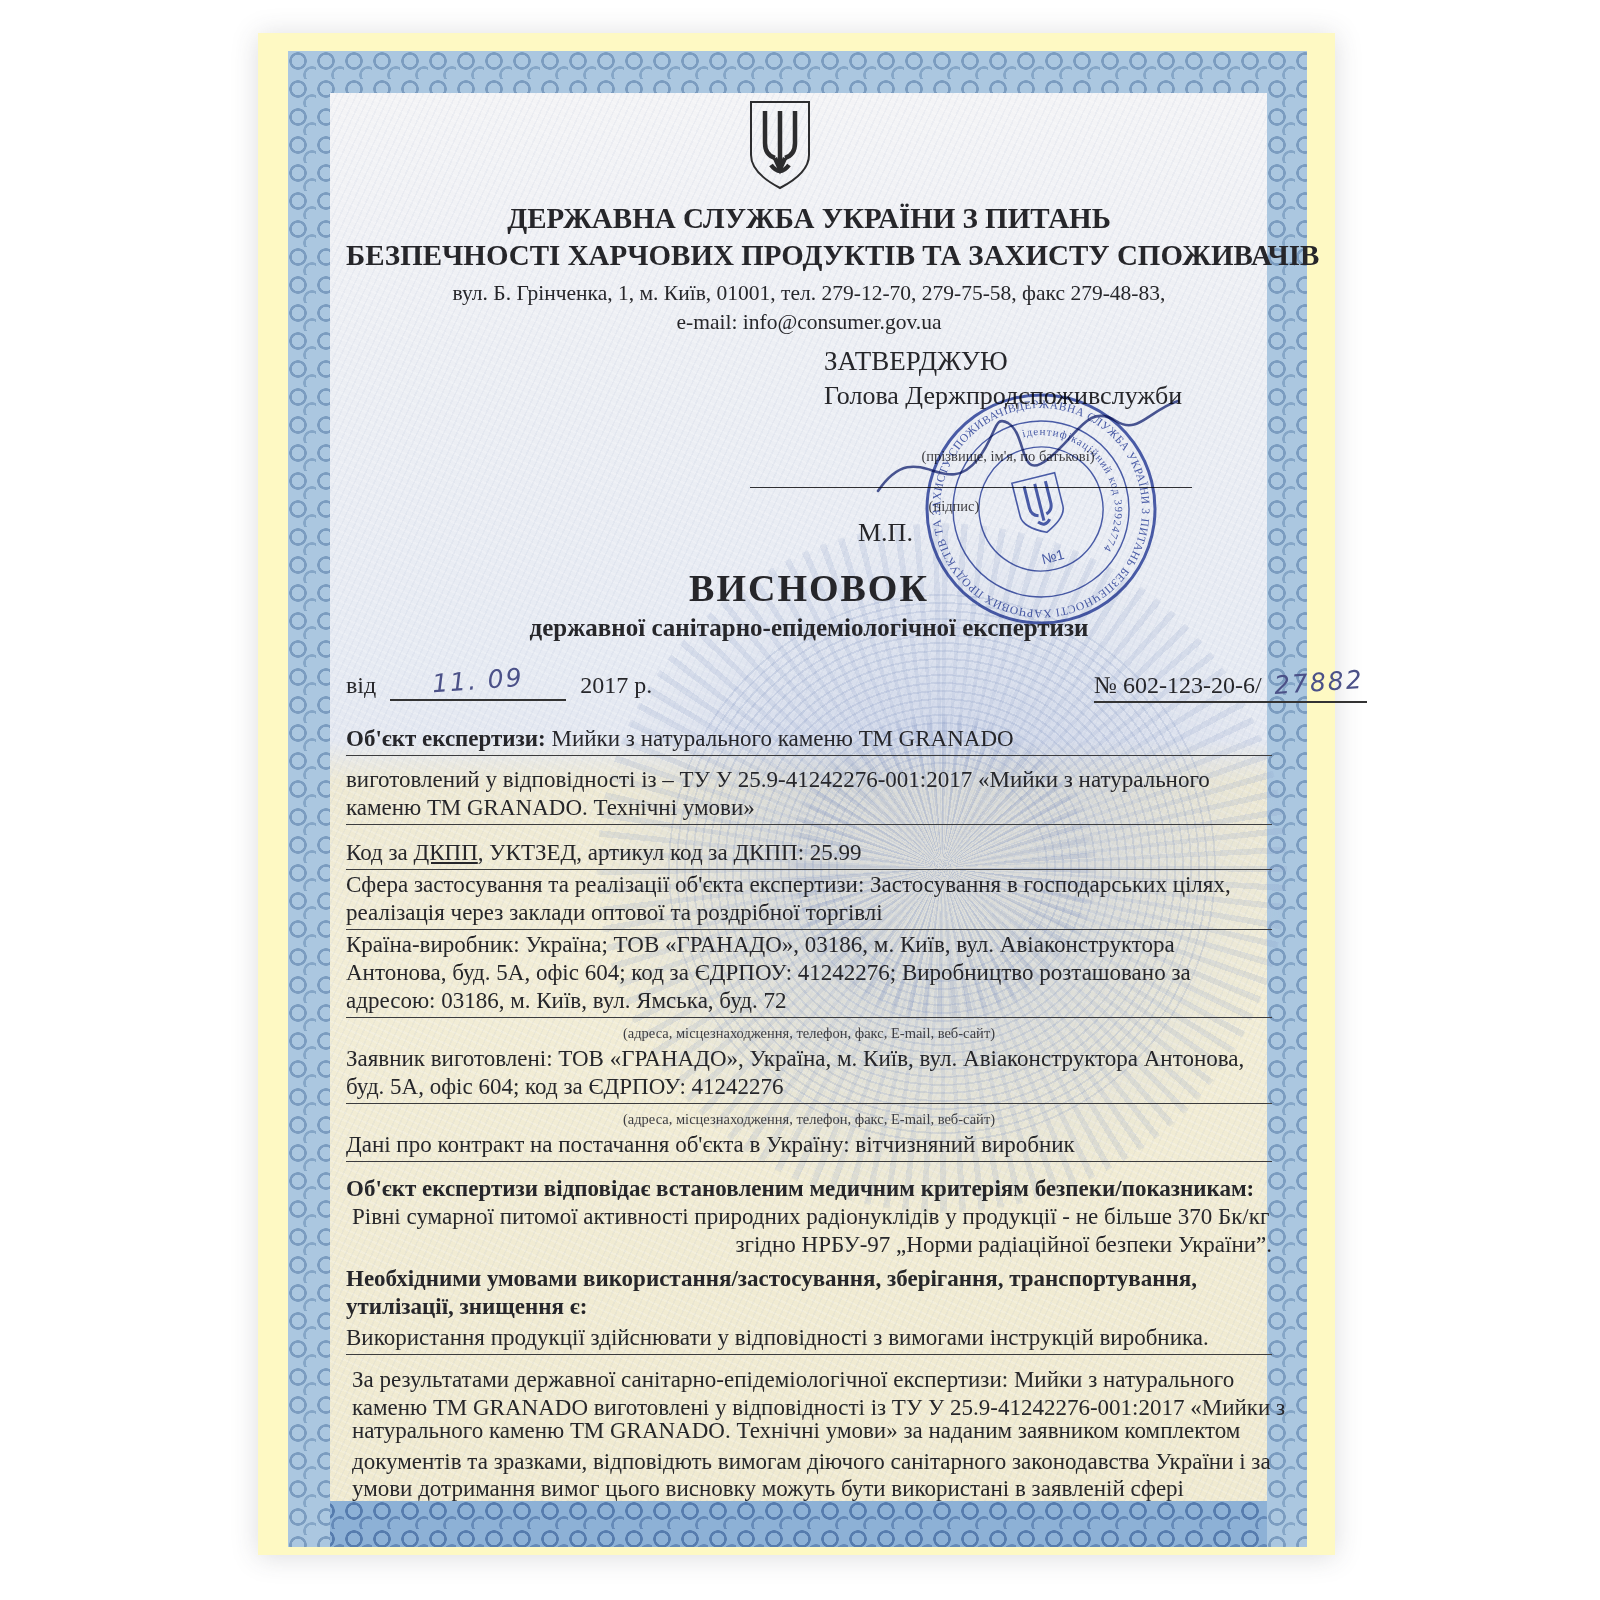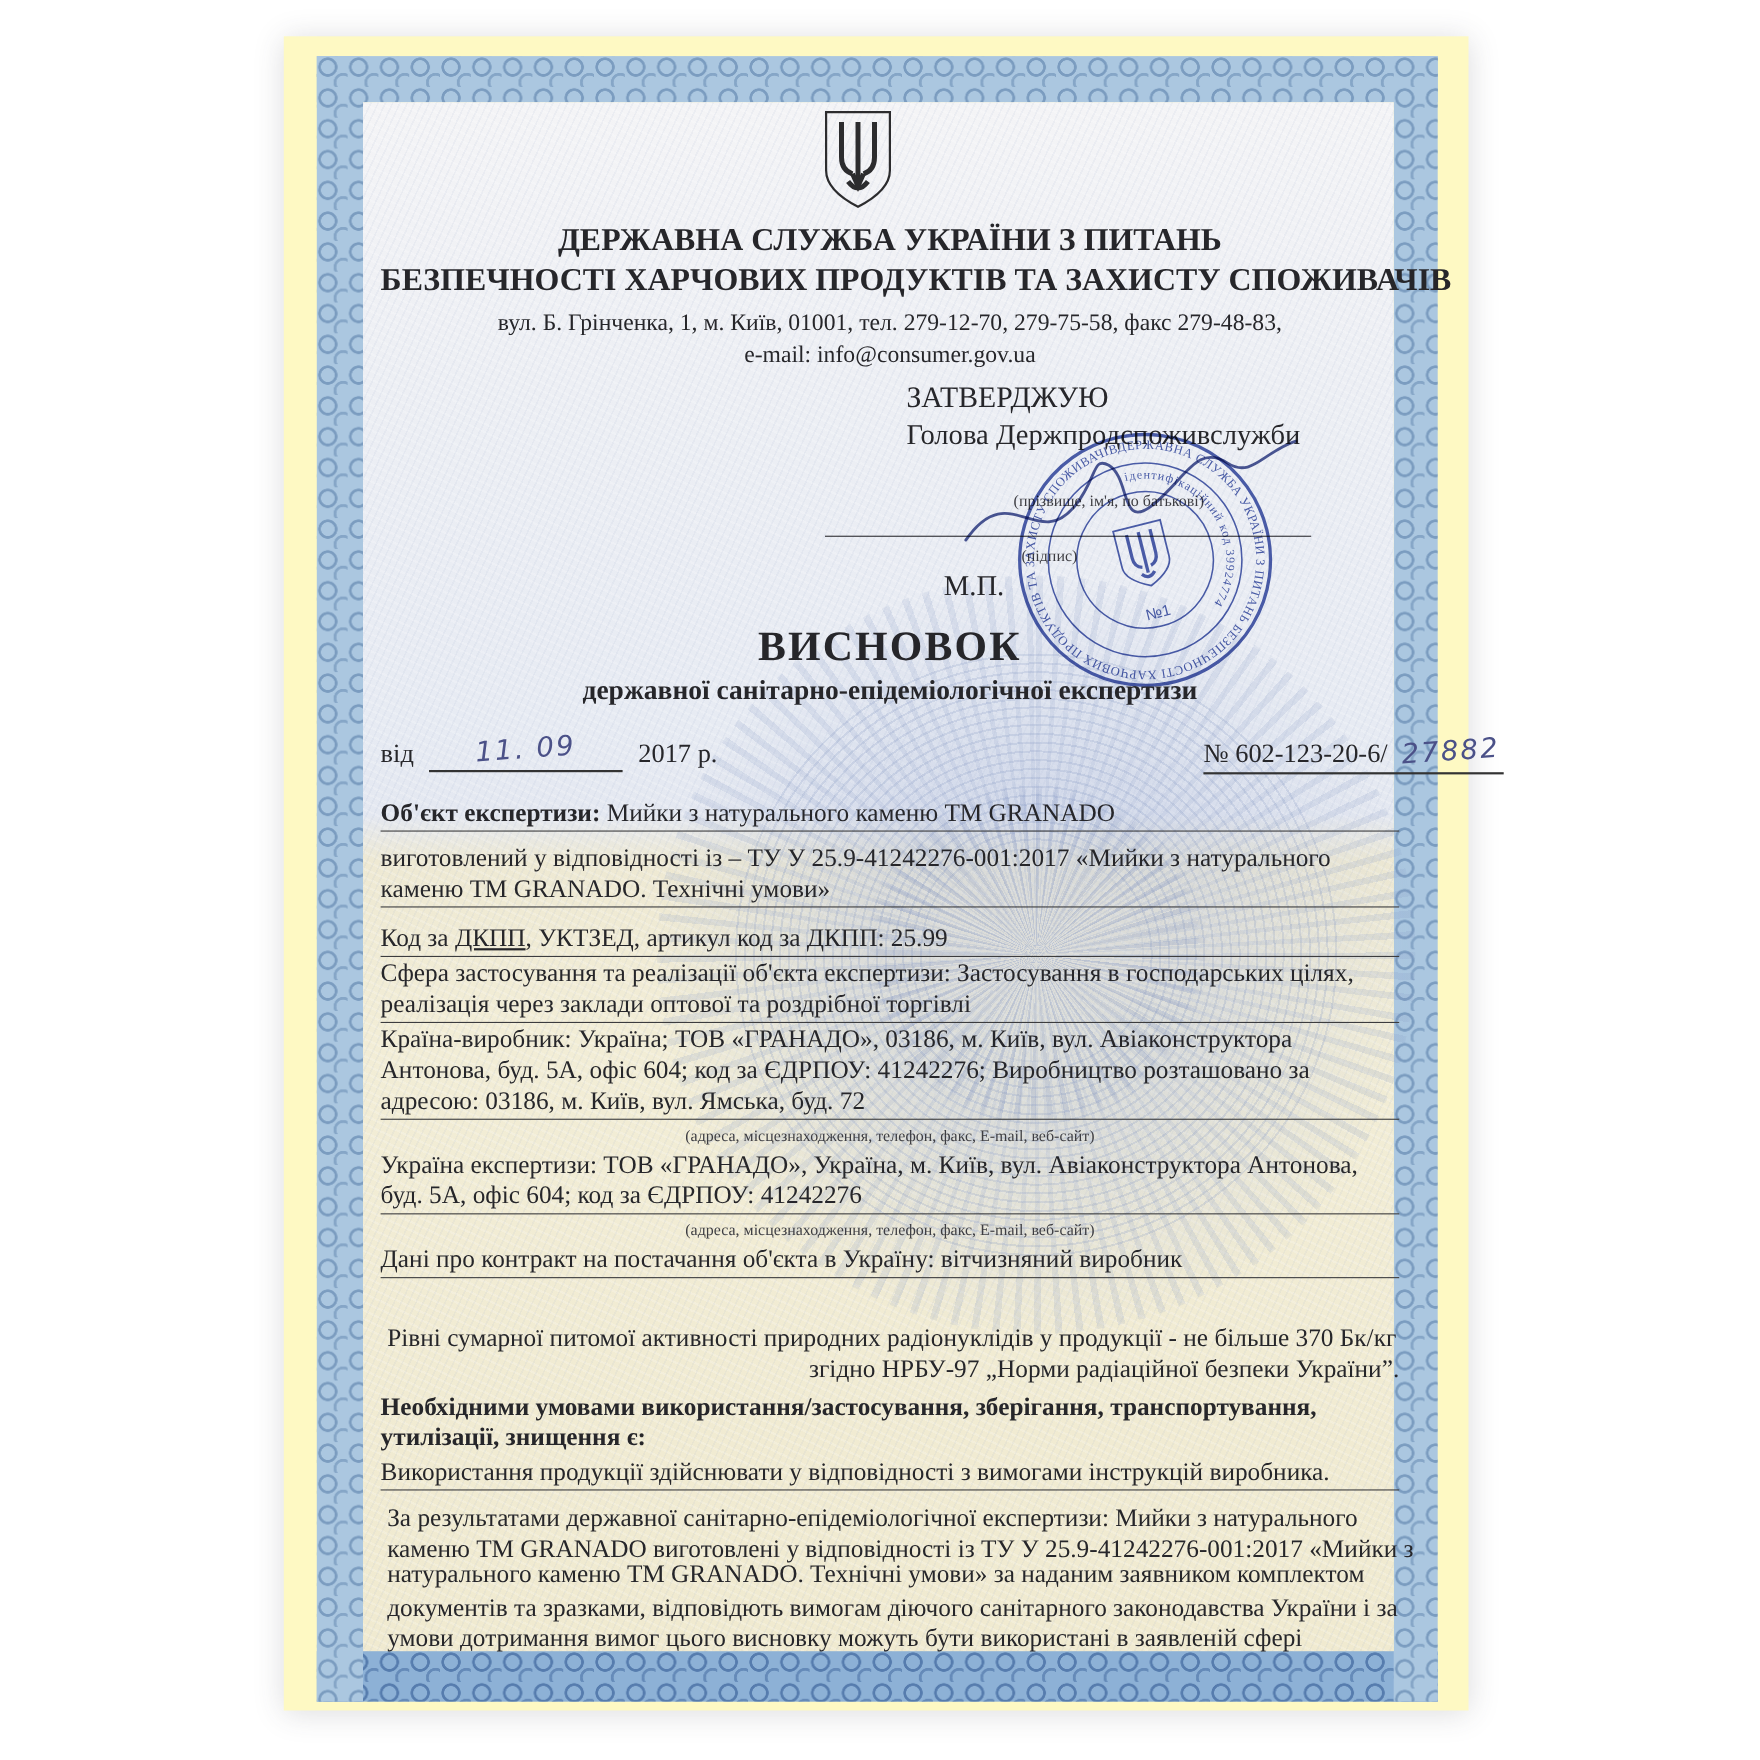--- a/index.html
+++ b/index.html
@@ -153,26 +153,27 @@
   <div class="t u" style="top:806px;"><span>Код за </span><span style="text-decoration:underline;">ДКПП</span><span>, УКТЗЕД, артикул  код за ДКПП: 25.99</span></div>
 
   <div class="t" style="top:838px;">Сфера застосування та реалізації об'єкта експертизи:  Застосування в господарських цілях,</div>
   <div class="t u" style="top:866px;">реалізація через заклади оптової та роздрібної торгівлі</div>
 
   <div class="t" style="top:898px;">Країна-виробник:  Україна; ТОВ «ГРАНАДО», 03186, м. Київ, вул.  Авіаконструктора</div>
   <div class="t" style="top:926px;">Антонова, буд. 5А, офіс 604; код за ЄДРПОУ: 41242276; Виробництво розташовано за</div>
   <div class="t u" style="top:954px;">адресою: 03186,  м. Київ, вул.  Ямська, буд. 72</div>
   <div class="t c small" style="top:987px;">(адреса, місцезнаходження, телефон, факс, E-mail, веб-сайт)</div>
 
-  <div class="t" style="top:1012px;">Україна експертизи:  ТОВ «ГРАНАДО», Україна, м. Київ, вул.  Авіаконструктора Антонова,</div>
+  <div class="t" style="top:1012px;">Заявник виготовлені:  ТОВ «ГРАНАДО», Україна, м. Київ, вул.  Авіаконструктора Антонова,</div>
   <div class="t u" style="top:1040px;">буд. 5А, офіс 604; код за ЄДРПОУ: 41242276</div>
   <div class="t c small" style="top:1073px;">(адреса, місцезнаходження, телефон, факс, E-mail, веб-сайт)</div>
 
   <div class="t u" style="top:1098px;">Дані про контракт на постачання об'єкта в Україну: вітчизняний виробник</div>
 
+  <div class="t b" style="top:1142px;">Об'єкт експертизи відповідає встановленим медичним критеріям безпеки/показникам:</div>
   <div class="t" style="top:1170px;left:94px;">Рівні сумарної питомої активності природних радіонуклідів у продукції - не більше 370 Бк/кг</div>
   <div class="t" style="top:1198px;left:88px;text-align:right;">згідно НРБУ-97 „Норми радіаційної безпеки України”.</div>
 
   <div class="t b" style="top:1232px;">Необхідними умовами використання/застосування, зберігання, транспортування,</div>
   <div class="t b" style="top:1260px;">утилізації, знищення є:</div>
 
   <div class="t u" style="top:1291px;">Використання продукції здійснювати у відповідності з вимогами інструкцій виробника.</div>
 
   <div class="t" style="top:1334px;left:94px;line-height:26px;">За результатами державної санітарно-епідеміологічної експертизи:  Мийки з натурального</div>
   <div class="t" style="top:1361px;left:94px;">каменю ТМ GRANADO виготовлені у відповідності із  ТУ У 25.9-41242276-001:2017 «Мийки з</div>

